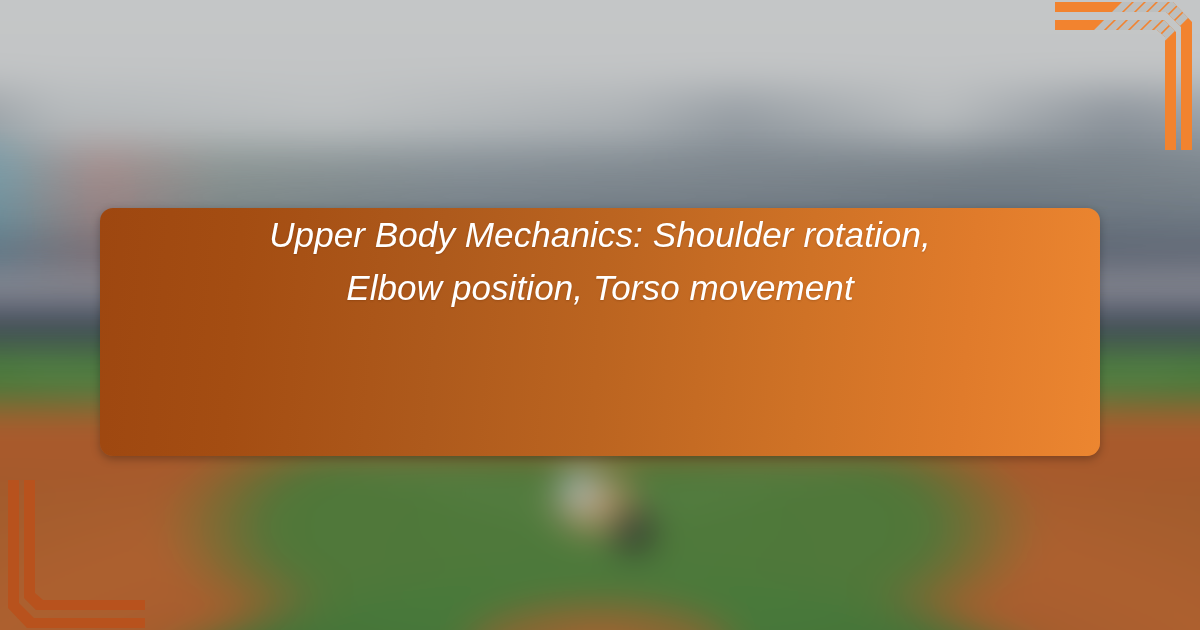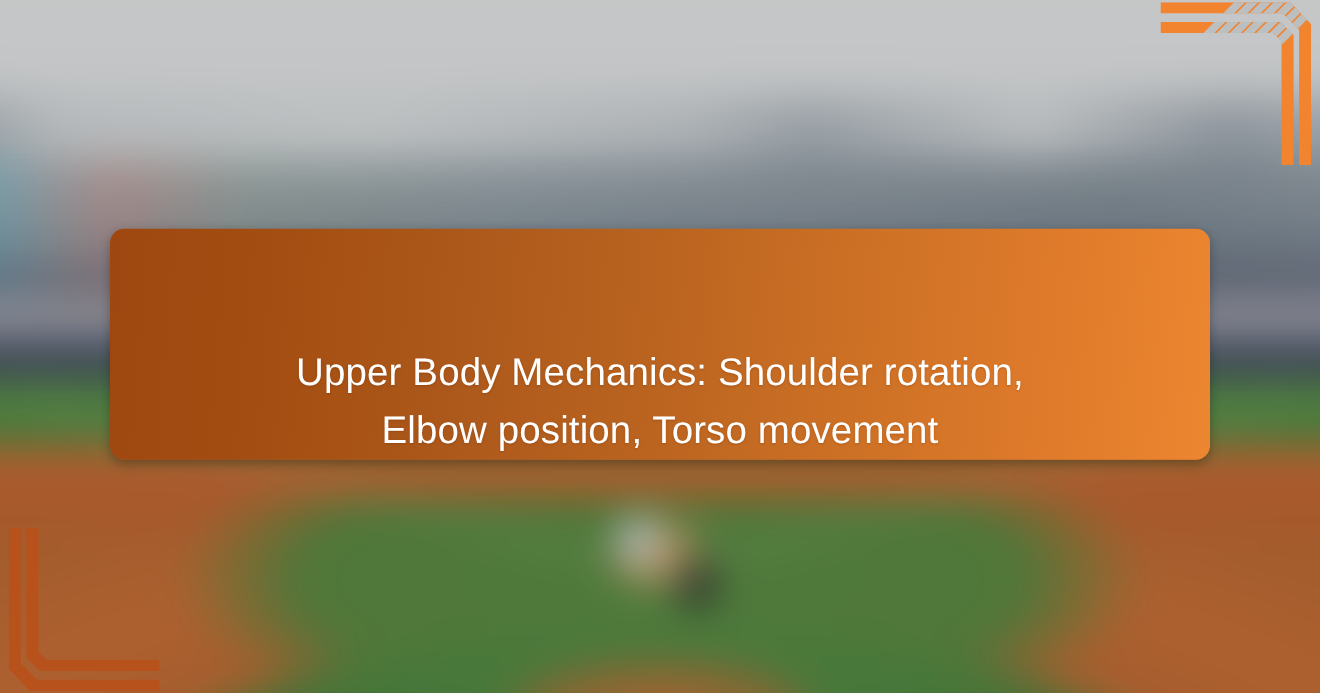--- a/index.html
+++ b/index.html
@@ -173,35 +173,36 @@
   }
   .corner-tr { top: 0; right: 0; width: 160px; height: 152px; }
   .corner-bl { bottom: 0; left: 0; width: 160px; height: 152px; }
 
   
   .title-card {
     position: absolute;
     left: 100px;
     top: 208px;
     width: 1000px;
-    height: 210px;
+    height: 248px;
     border-radius: 13px;
     background: linear-gradient(95deg,
         #9e4710 0%,
         #a44d12 14%,
         #ae5a1c 34%,
         #bb6420 50%,
         #cf7226 70%,
         #e07b2b 86%,
         #ec8630 100%);
     box-shadow: 0 3px 10px rgba(0,0,0,.28);
     display: flex;
-    align-items: flex-end;
+    align-items: flex-start;
     justify-content: center;
     z-index: 4;
+    font-style: italic;
   }
 
   .title-text {
     color: #ffffff;
     font-size: 35px;
     line-height: 1.52;
     font-weight: 400;
     text-align: center;
     letter-spacing: .1px;
     padding: 0 44px;

